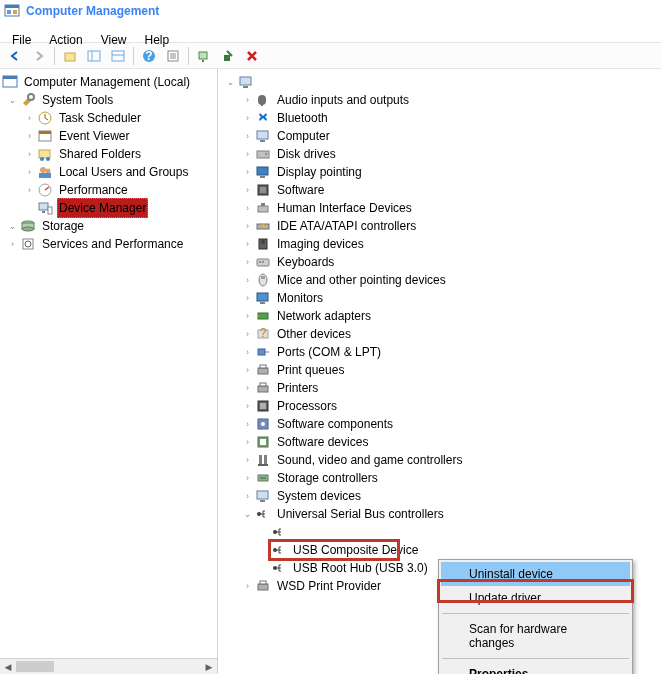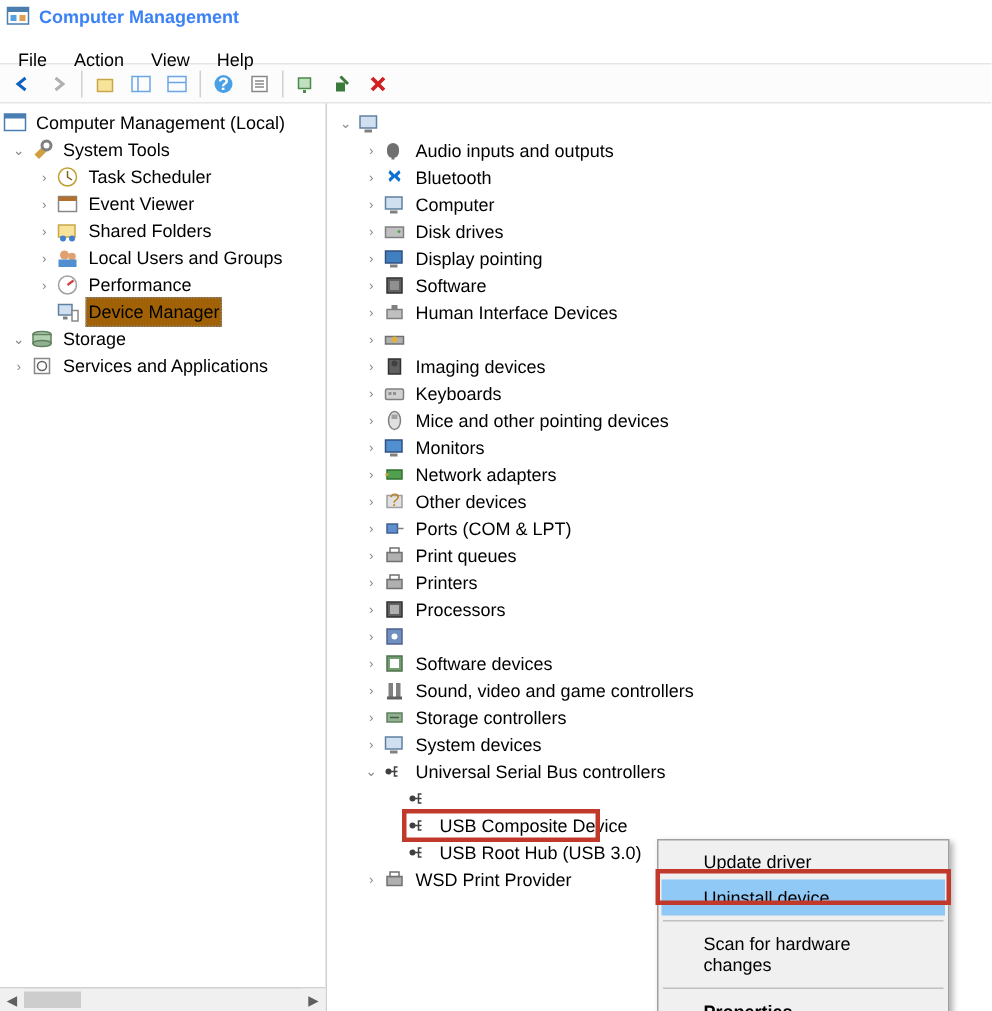--- a/index.html
+++ b/index.html
@@ -24,21 +24,21 @@
 .left { width: 218px; border-right: 1px solid #d0d0d0; overflow: hidden; position: relative; }
 .right { flex: 1; overflow: auto; position: relative; }
 
 
 .tree { padding: 4px 0 4px 2px; user-select: none; white-space: nowrap; }
 .row { display: flex; align-items: center; height: 18px; line-height: 18px; }
 .ind { display: inline-block; }
 .exp { width: 13px; height: 13px; display: inline-flex; align-items: center; justify-content: center; color: #888; margin-right: 1px; cursor: default; font-size: 9px; }
 .ic { width: 16px; height: 16px; margin-right: 4px; display: inline-flex; align-items: center; justify-content: center; }
 .lbl { padding: 0 2px; }
-.sel .lbl { background: #a16207; border: 1px dotted #888; padding: 0 1px; }
+.sel .lbl { background: #b91c1c; border: 1px dotted #888; padding: 0 1px; }
 
 .hl-red { outline: 3px solid #c0392b; outline-offset: -1px; justify-content: space-between; }
 .hscroll { position: absolute; bottom: 0; left: 0; right: 0; height: 16px; background: #f0f0f0; border-top: 1px solid #d0d0d0; display: flex; }
 .hscroll .btn { width: 16px; background: #f0f0f0; display:flex;align-items:center;justify-content:center;font-size:9px;color:#606060;}
 .hscroll .thumb { width: 38px; background: #cdcdcd; margin: 2px 0; }
 
 
 .ctx { position: absolute; background: #f0f0f0; border: 1px solid #a0a0a0; box-shadow: 2px 2px 4px rgba(0,0,0,.3); width: 195px; padding: 2px; }
 .ctx .mi { padding: 5px 20px 5px 28px; cursor: default; }
 .ctx .mi.sel2 { background: #90c8f6; }
@@ -241,21 +241,21 @@
         </div>
       <div class="row">
           <span class="ind" style="width:4px"></span>
           <span class="exp">›</span>
           <span class="ic">
             <svg width="16" height="16">
               <rect x="3" y="3" width="10" height="10" fill="#fff" stroke="#888"></rect>
               <circle cx="8" cy="8" r="3" fill="none" stroke="#606060"></circle>
             </svg>
           </span>
-          <span class="lbl">Services and Applications</span>
+          <span class="lbl">Services and Performance</span>
         </div>
     </div>
     <div class="hscroll">
       <span class="btn">◀</span>
       <span class="thumb"></span>
       <span style="flex:1"></span>
       <span class="btn">▶</span>
     </div>
   </div>
 
@@ -349,20 +349,21 @@
           </div>
           <div class="row">
             <span class="ind" style="width:17px"></span>
             <span class="exp">›</span>
             <span class="ic">
               <svg width="16" height="16">
                 <rect x="2" y="6" width="12" height="5" fill="#b0b0b0" stroke="#707070"></rect>
                 <circle cx="8" cy="8" r="2" fill="#e0b040"></circle>
               </svg>
             </span>
+            <span class="lbl">IDE ATA/ATAPI controllers</span>
           </div>
           <div class="row">
             <span class="ind" style="width:17px"></span>
             <span class="exp">›</span>
             <span class="ic">
               <svg width="16" height="16">
                 <rect x="4" y="3" width="8" height="10" fill="#606060" stroke="#303030"></rect>
                 <circle cx="8" cy="6" r="2" fill="#404040"></circle>
               </svg>
             </span>
@@ -470,20 +471,21 @@
           </div>
           <div class="row">
             <span class="ind" style="width:17px"></span>
             <span class="exp">›</span>
             <span class="ic">
               <svg width="16" height="16">
                 <rect x="3" y="3" width="10" height="10" fill="#7090c0" stroke="#506090"></rect>
                 <circle cx="8" cy="8" r="2" fill="#fff"></circle>
               </svg>
             </span>
+            <span class="lbl">Software components</span>
           </div>
           <div class="row">
             <span class="ind" style="width:17px"></span>
             <span class="exp">›</span>
             <span class="ic">
               <svg width="16" height="16">
                 <rect x="3" y="3" width="10" height="10" fill="#70a070" stroke="#507050"></rect>
                 <rect x="5" y="5" width="6" height="6" fill="#fff"></rect>
               </svg>
             </span>
@@ -572,22 +574,22 @@
             <svg width="16" height="16">
               <rect x="3" y="6" width="10" height="6" fill="#b0b0b0" stroke="#707070"></rect>
               <rect x="5" y="3" width="6" height="3" fill="#fff" stroke="#707070"></rect>
             </svg>
           </span>
           <span class="lbl">WSD Print Provider</span>
         </div>
     </div>
 
     <div class="ctx" style="left:220px; top:490px;">
+      <div class="mi sel2">Uninstall device</div>
       <div class="mi">Update driver</div>
-      <div class="mi sel2">Uninstall device</div>
       <hr>
       <div class="mi">Scan for hardware changes</div>
       <hr>
       <div class="mi bold">Properties</div>
     </div>
     <div class="ctx-red" style="left:219px; top:510px; width:197px; height:24px;"></div>
   </div>
 </div>
 
 </body></html>

